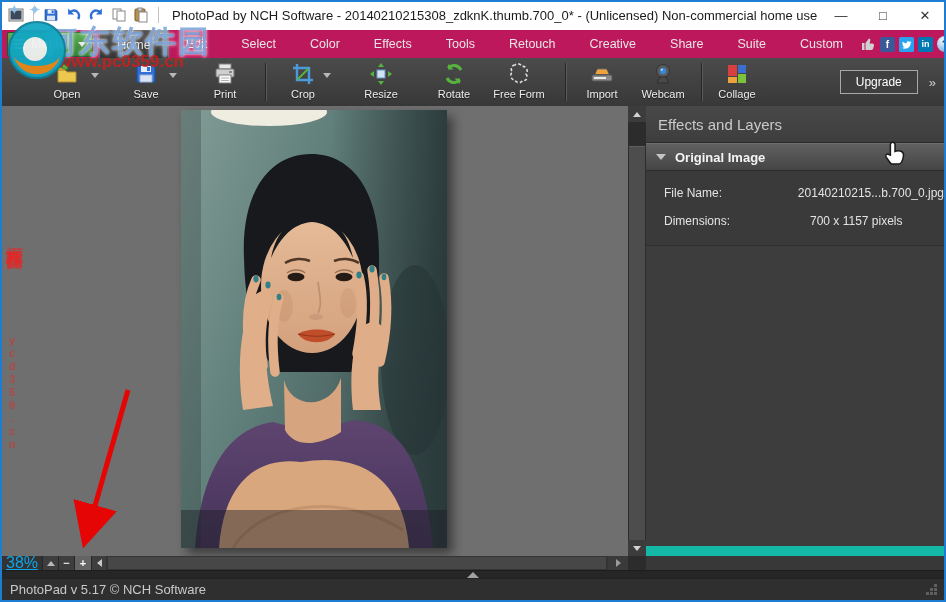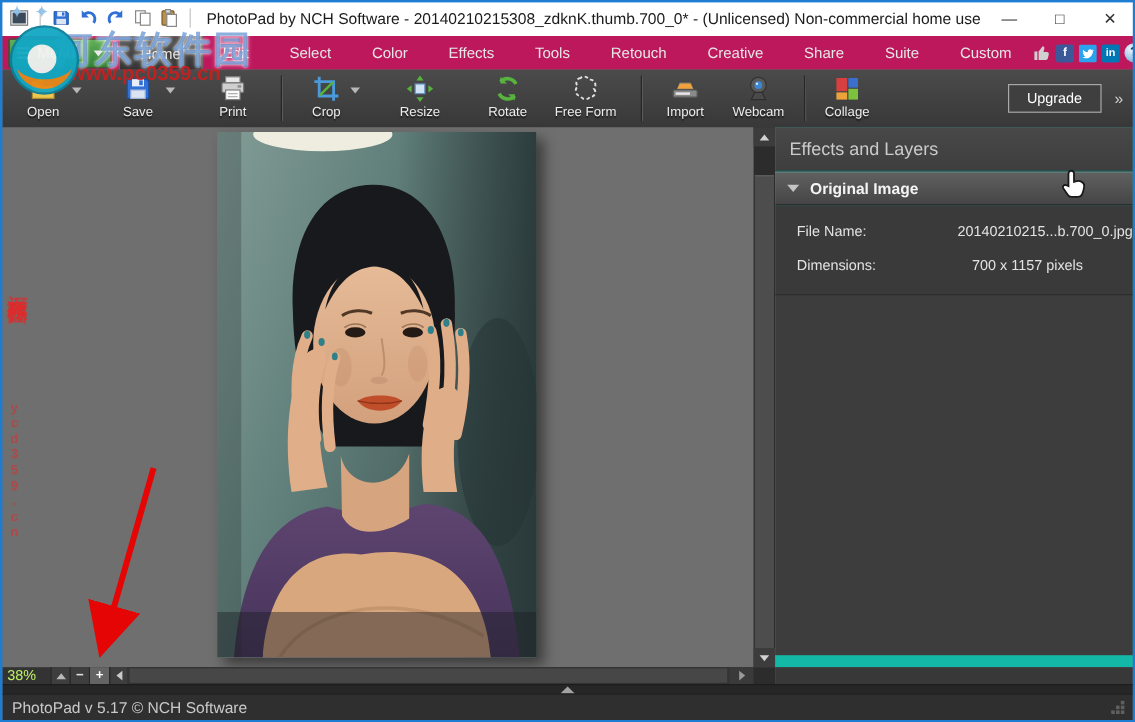--- a/index.html
+++ b/index.html
@@ -81,21 +81,21 @@
   .tri-sec{width:0;height:0;border-left:5px solid transparent;border-right:5px solid transparent;
     border-top:6px solid #c4c4c4;}
   .cursor-icon{position:absolute;right:36px;top:-4px;}
   .info{background:#3a3a3a;padding:8px 0 10px;}
   .inforow{display:flex;font-size:12px;color:#e3e3e3;padding:7px 0 7px 18px;}
   .inforow .lbl{width:146px;}
   .panel-rest{height:300px;border-top:1px solid #2e2e2e;background:#3d3d3d;}
 
   
   .scrollrow{position:absolute;left:2px;top:556px;width:626px;height:14px;background:#333333;}
-  .zoom-label{position:absolute;left:4px;top:0;height:14px;line-height:14px;font-size:12px;color:#bef264;}
+  .zoom-label{position:absolute;left:4px;top:0;height:14px;line-height:14px;font-size:16px;color:#0ea5e9;text-decoration:underline;}
   .zbtn{position:absolute;top:0;height:14px;background:#3e3e3e;border-left:1px solid #272727;
     display:flex;align-items:center;justify-content:center;color:#e0e0e0;font-size:11px;font-weight:bold;}
   .zbtn.hl{background:#646464;color:#fff;}
   .htrack{position:absolute;left:104px;top:0;width:522px;height:14px;background:#343434;}
   .hthumb{position:absolute;left:2px;top:1px;width:498px;height:12px;background:#474747;}
   .hbtn{position:absolute;left:502px;top:0;width:20px;height:14px;display:flex;align-items:center;
     justify-content:center;background:#3a3a3a;}
   .tri-right{width:0;height:0;border-top:4px solid transparent;border-bottom:4px solid transparent;
     border-left:5px solid #9a9a9a;}
   .tri-left{width:0;height:0;border-top:4px solid transparent;border-bottom:4px solid transparent;
@@ -205,21 +205,21 @@
         <rect width="16" height="16" rx="2" fill="#2aa3ef"></rect>
         <path d="M13 5.3c-.4.2-.8.3-1.2.4.4-.3.7-.7.9-1.2-.4.2-.9.4-1.3.5A2 2 0 0 0 8 6.4v.5C6.3 6.8 4.8 6 3.8 4.8c-.5.9-.2 2 .6 2.6-.3 0-.6-.1-.9-.2 0 1 .7 1.8 1.6 2-.3.1-.6.1-.9 0 .2.8 1 1.4 1.9 1.4-.8.6-1.9 1-3 .8 1 .6 2.1 1 3.3 1 4 0 6.2-3.3 6.1-6.3.4-.3.8-.7 1.1-1.1z" fill="#fff"></path>
         </svg>
       <span class="sq-icon" style="background:#0077b5;font-size:9px;">in</span>
       <span class="help-circle">?</span>
 
     </div>
   </div>
 
   <div class="toolbar">
-    <div class="titem" style="width:68px;">
+    <div class="titem" style="width:68px;padding-left:31px;">
       <svg class="ticon" width="24" height="24" viewBox="0 0 24 24">
         <path d="M3 8h7l2 2h9v10H3z" fill="#edc84f" stroke="#b08d2e"></path>
         <path d="M3 8V6h6l1.5 2z" fill="#d9b23e" stroke="#b08d2e"></path>
         <path d="M7 6C5.5 2.5 10 1 11 4l2.2-1.8-.8 5.6-5-1.6z" fill="#57b33e" stroke="#2f7d22" stroke-width=".8"></path>
         </svg>
       <span class="tcaret"></span>
       <span class="tlabel">Open</span>
     </div>
     <div class="titem" style="width:90px;">
       <svg class="ticon" width="24" height="24" viewBox="0 0 24 24">

